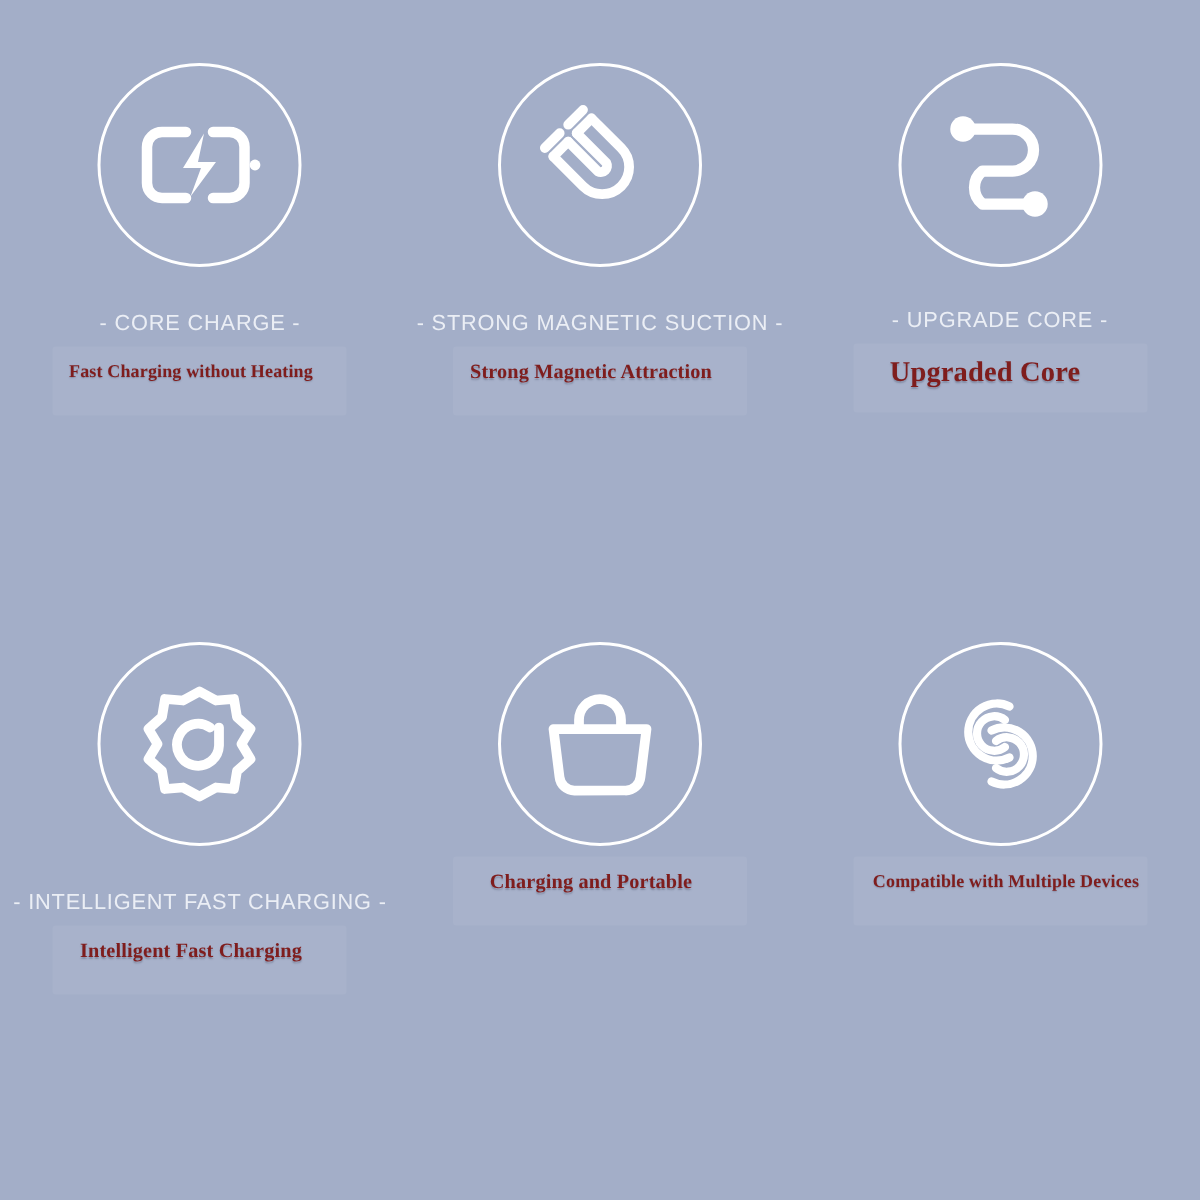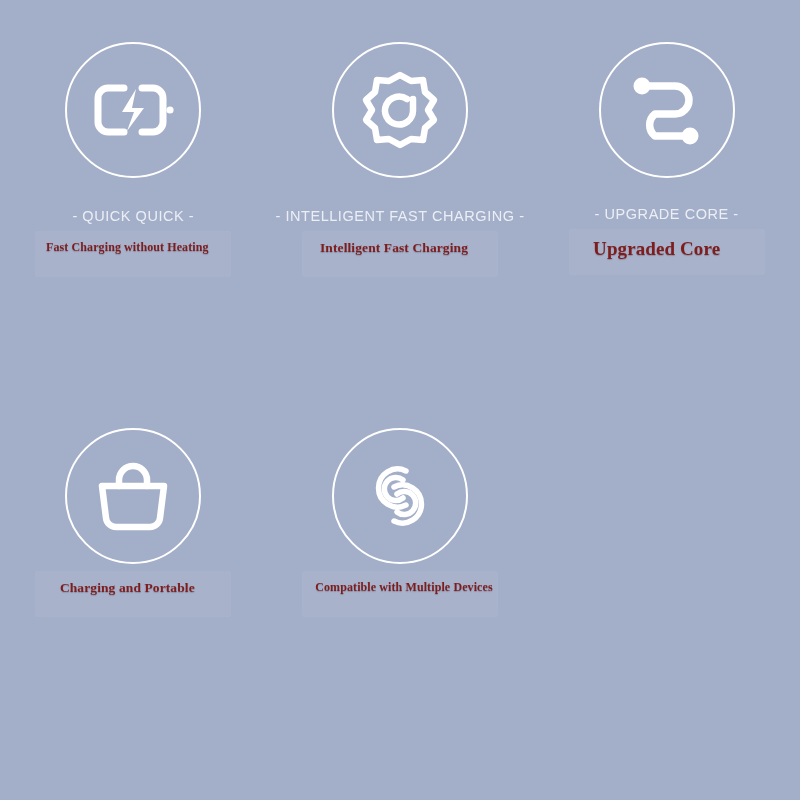--- a/index.html
+++ b/index.html
@@ -129,27 +129,65 @@
       <div class="icon-ring">
         <span>
           <svg width="78" height="52" viewBox="0 0 78 52" fill="none">
             <path d="M30 4 H14 A10 10 0 0 0 4 14 V38 A10 10 0 0 0 14 48 H30" stroke="#ffffff" stroke-width="7" stroke-linecap="round" stroke-linejoin="round"></path>
             <path d="M48 4 H59 A10 10 0 0 1 69 14 V38 A10 10 0 0 1 59 48 H48" stroke="#ffffff" stroke-width="7" stroke-linecap="round" stroke-linejoin="round"></path>
             <path d="M42 5 L28 28 H40 L33 47 L50 24 H38 Z" fill="#ffffff"></path>
             <circle cx="76" cy="26" r="3.6" fill="#ffffff"></circle>
           </svg>
         </span>
       </div>
-      <div class="feature-title">- QUICK QUICK -</div>
+      <div class="feature-title">- CORE CHARGE -</div>
       <div class="subtitle-wrap">
         <div class="subtitle-patch"></div>
         <div class="feature-subtitle nudge-left">Fast Charging without Heating</div>
       </div>
     </div>
 
+    <div class="feature-cell row1">
+      <div class="icon-ring">
+        <span>
+          <svg width="76" height="76" viewBox="0 0 76 76" fill="none">
+            <g transform="rotate(-45 38 38)">
+              <path d="M20 12 V40 A18 18 0 0 0 56 40 V12" stroke="#ffffff" stroke-width="6.5" stroke-linecap="round" stroke-linejoin="round"></path>
+              <path d="M20 12 H34" stroke="#ffffff" stroke-width="6.5" stroke-linecap="round"></path>
+              <path d="M42 12 H56" stroke="#ffffff" stroke-width="6.5" stroke-linecap="round"></path>
+              <path d="M34 12 V40 A4.2 4.2 0 0 0 42 40 V12" stroke="#ffffff" stroke-width="6.5" stroke-linecap="round" stroke-linejoin="round"></path>
+              <path d="M20 4 H34" stroke="#ffffff" stroke-width="6.5" stroke-linecap="round"></path>
+              <path d="M42 4 H56" stroke="#ffffff" stroke-width="6.5" stroke-linecap="round"></path>
+            </g>
+          </svg>
+        </span>
+      </div>
+      <div class="feature-title">- STRONG MAGNETIC SUCTION -</div>
+      <div class="subtitle-wrap">
+        <div class="subtitle-patch"></div>
+        <div class="feature-subtitle size-md nudge-left">Strong Magnetic Attraction</div>
+      </div>
+    </div>
+
+    <div class="feature-cell row2">
+      <div class="icon-ring">
+        <span>
+          <svg width="72" height="72" viewBox="0 0 72 72" fill="none">
+            <path d="M12 12 H44 A14 14 0 0 1 44 40 H24 A14 14 0 0 0 24 62 H58" stroke="#ffffff" stroke-width="7.5" stroke-linecap="round" stroke-linejoin="round"></path>
+            <circle cx="11" cy="12" r="8.5" fill="#ffffff"></circle>
+            <circle cx="59" cy="62" r="8.5" fill="#ffffff"></circle>
+          </svg>
+        </span>
+      </div>
+      <div class="feature-title">- UPGRADE CORE -</div>
+      <div class="subtitle-wrap">
+        <div class="subtitle-patch"></div>
+        <div class="feature-subtitle size-lg nudge-left2">Upgraded Core</div>
+      </div>
+    </div>
 
     <div class="feature-cell row1">
       <div class="icon-ring">
         <span>
           <svg width="80" height="80" viewBox="0 0 80 80" fill="none">
             <path d="M40 5
                      L51 11 L63 10 L65 22 L74 30 L68 40 L74 50 L65 58 L63 70 L51 69
                      L40 75 L29 69 L17 70 L15 58 L6 50 L12 40 L6 30 L15 22 L17 10 L29 11 Z" stroke="#ffffff" stroke-width="6.5" stroke-linejoin="round" stroke-linecap="round"></path>
             <path d="M47 29 A14 14 0 1 0 53 41 V29" stroke="#ffffff" stroke-width="6.5" stroke-linecap="round" stroke-linejoin="round"></path>
           </svg>
@@ -158,37 +196,20 @@
       <div class="feature-title">- INTELLIGENT FAST CHARGING -</div>
       <div class="subtitle-wrap">
         <div class="subtitle-patch"></div>
         <div class="feature-subtitle size-md nudge-left">Intelligent Fast Charging</div>
       </div>
     </div>
 
     <div class="feature-cell row2">
       <div class="icon-ring">
         <span>
-          <svg width="72" height="72" viewBox="0 0 72 72" fill="none">
-            <path d="M12 12 H44 A14 14 0 0 1 44 40 H24 A14 14 0 0 0 24 62 H58" stroke="#ffffff" stroke-width="7.5" stroke-linecap="round" stroke-linejoin="round"></path>
-            <circle cx="11" cy="12" r="8.5" fill="#ffffff"></circle>
-            <circle cx="59" cy="62" r="8.5" fill="#ffffff"></circle>
-          </svg>
-        </span>
-      </div>
-      <div class="feature-title">- UPGRADE CORE -</div>
-      <div class="subtitle-wrap">
-        <div class="subtitle-patch"></div>
-        <div class="feature-subtitle size-lg nudge-left2">Upgraded Core</div>
-      </div>
-    </div>
-
-    <div class="feature-cell row2">
-      <div class="icon-ring">
-        <span>
           <svg width="78" height="72" viewBox="0 0 78 72" fill="none">
             <path d="M25 26 V20 A14 14 0 0 1 53 20 V26" stroke="#ffffff" stroke-width="6.5" stroke-linecap="round" stroke-linejoin="round"></path>
             <path d="M8 26 H70 L66 58 A10 10 0 0 1 56 67 H22 A10 10 0 0 1 12 58 Z" stroke="#ffffff" stroke-width="6.5" stroke-linejoin="round" stroke-linecap="round"></path>
           </svg>
         </span>
       </div>
       <div class="subtitle-wrap">
         <div class="subtitle-patch"></div>
         <div class="feature-subtitle size-md nudge-left">Charging and Portable</div>
       </div>

